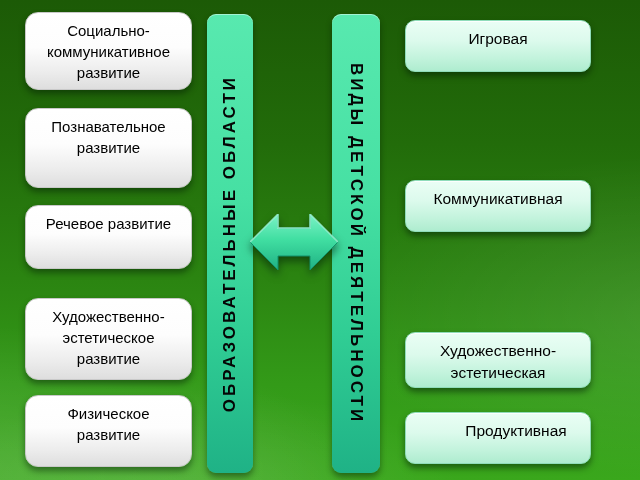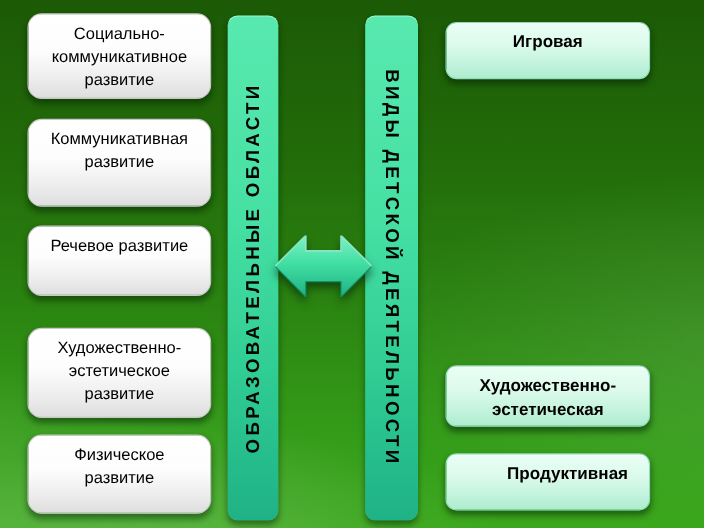--- a/index.html
+++ b/index.html
@@ -48,21 +48,21 @@
   .mbox {
     position: absolute;
     left: 405px;
     width: 186px;
     box-sizing: border-box;
     border-radius: 10px;
     background: linear-gradient(180deg, #eafef5 0%, #dcfaec 40%, #c2f3dc 75%, #aeeccf 100%);
     border: 1px solid #8fdcba;
     box-shadow: 0 4px 6px rgba(0, 25, 5, 0.5), inset 0 1px 0 rgba(255,255,255,0.8);
     color: #000;
-    font-weight: bold;
+    font-weight: normal;
     font-size: 15.5px;
     line-height: 22px;
     text-align: center;
     padding-top: 7px;
     white-space: pre-line;
   }
   .m1 { top: 20px;  height: 52px; }
   .m2 { top: 96px;  height: 56px; }
   .m3 { top: 180px; height: 52px; }
   .m4 { top: 255px; height: 56px; }
@@ -108,21 +108,21 @@
   }
 </style>
 </head>
 <body>
 
 <div class="slide">
 
   <div class="wbox w1">Социально-
 коммуникативное
 развитие</div>
-  <div class="wbox w2">Коммуникативная
+  <div class="wbox w2">Познавательное
 развитие</div>
   <div class="wbox w3">Речевое развитие</div>
   <div class="wbox w4">Художественно-
 эстетическое
 развитие</div>
   <div class="wbox w5">Физическое
 развитие</div>
 
   <div class="bar bar-left">
     <span class="vtext">ОБРАЗОВАТЕЛЬНЫЕ ОБЛАСТИ</span>
@@ -139,17 +139,18 @@
           <stop offset="0.45" stop-color="#41dfa2"></stop>
           <stop offset="1" stop-color="#1fb183"></stop>
         </linearGradient>
       </defs>
       <polygon points="0,28 28,0 28,14 60,14 60,0 88,28 60,56 60,42 28,42 28,56" fill="url(#agrad)" stroke="#12916a" stroke-width="1"></polygon>
       <polyline points="0,28 28,0 28,14 60,14 60,0 88,28" fill="none" stroke="#a9f8d9" stroke-width="1.5" opacity="0.8"></polyline>
     </svg>
   </div>
 
   <div class="mbox m1">Игровая</div>
+  <div class="mbox m3">Коммуникативная</div>
   <div class="mbox m5">Художественно-
 эстетическая</div>
   <div class="mbox m6">Продуктивная</div>
 
 </div>
 
 </body></html>

